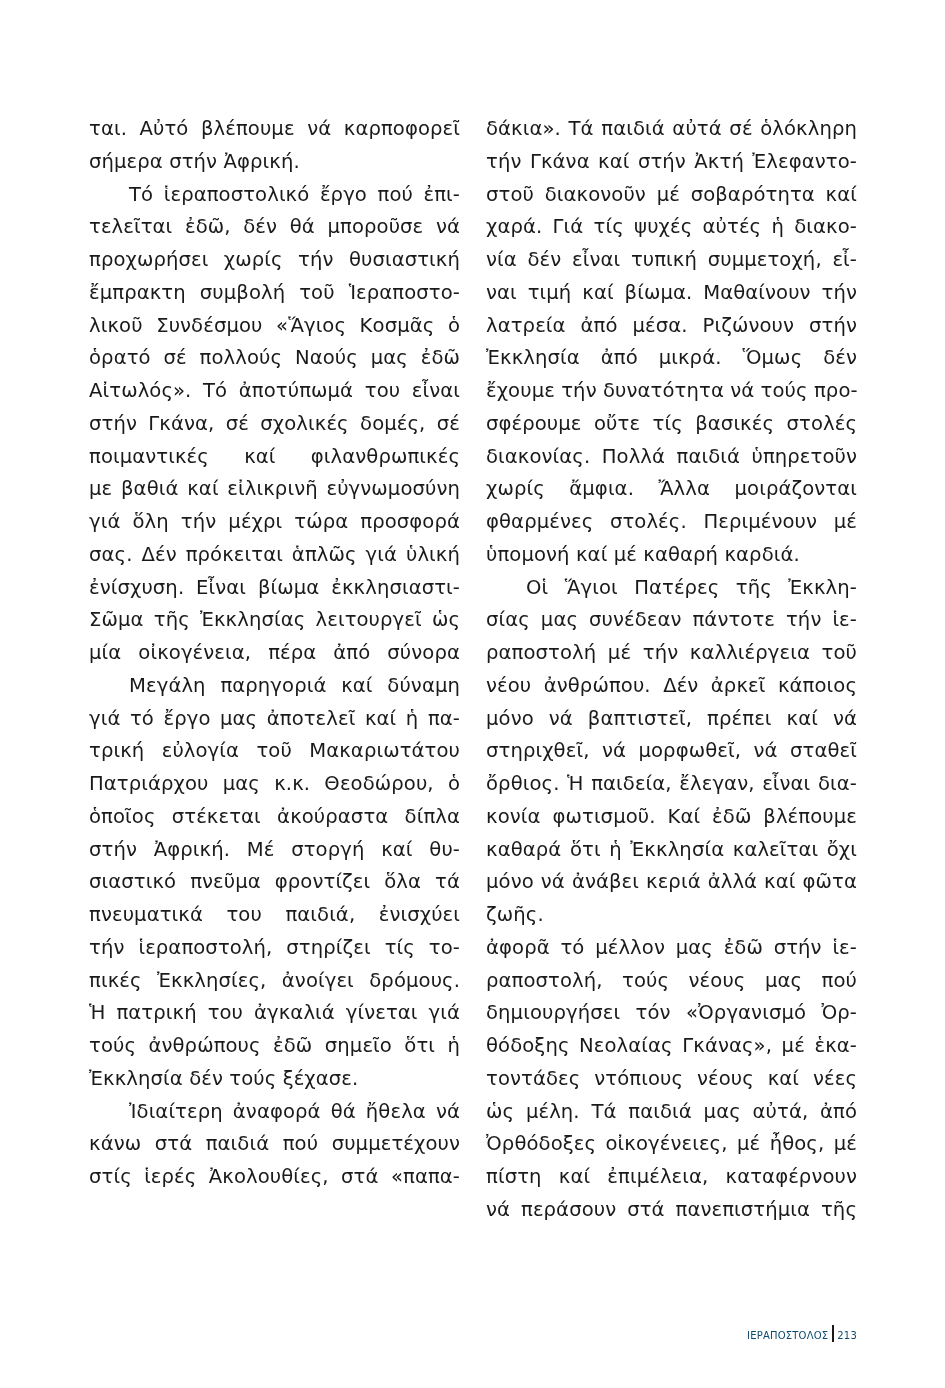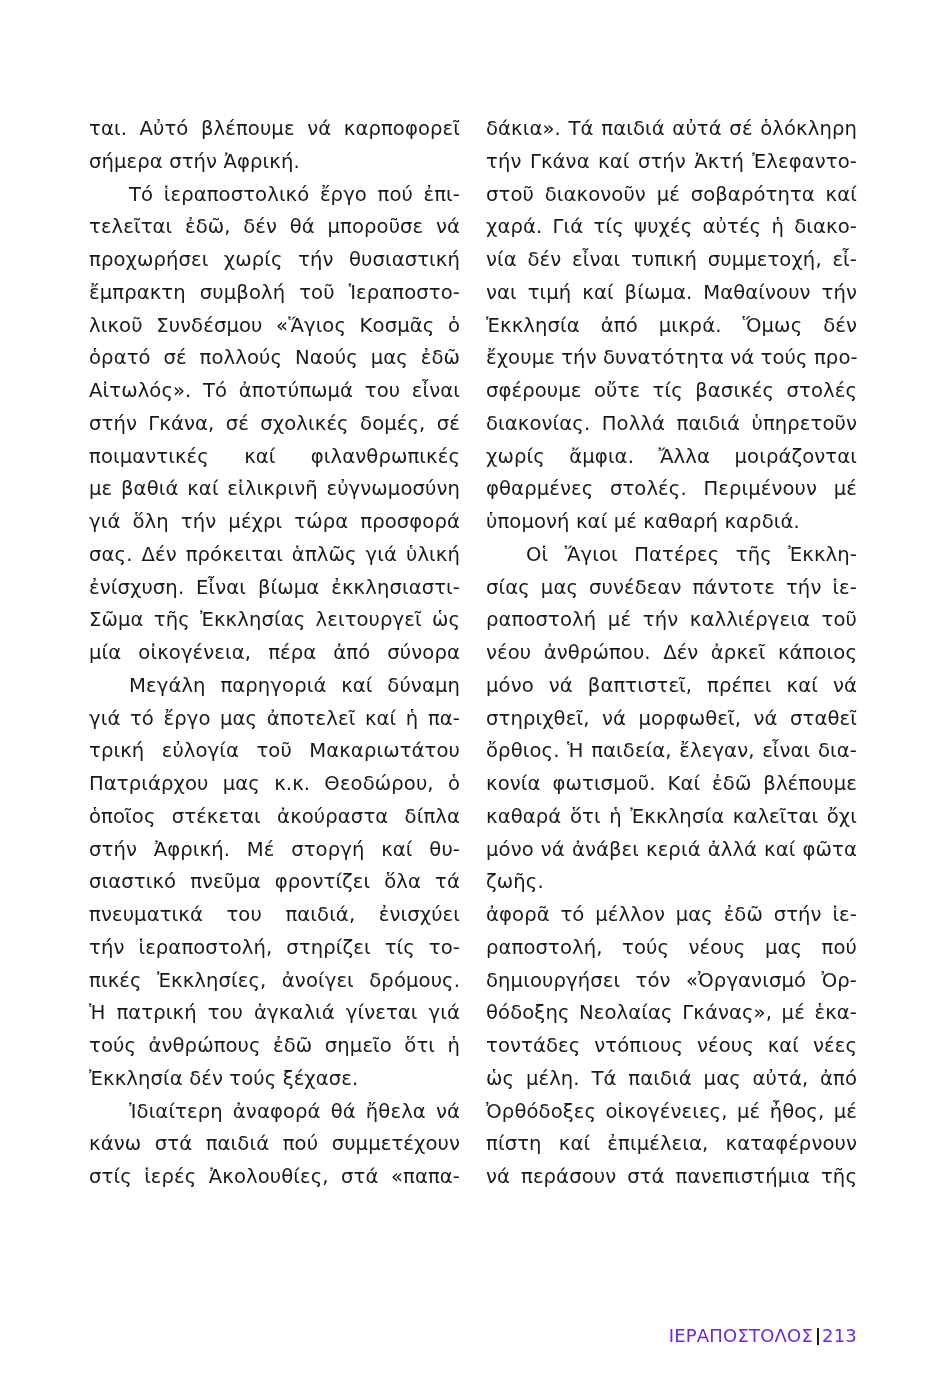--- a/index.html
+++ b/index.html
@@ -24,22 +24,22 @@
       text-align-last: justify;
       height: 32.75px;
     }
     .line.last { text-align-last: left; }
     .line.indent { padding-left: 40px; }
     .footer {
       position: absolute;
       top: 1325px;
       right: 88px;
       font-family: "DejaVu Sans", sans-serif;
-      font-size: 18px;
-      color: #6d28d9;
+      font-size: 10px;
+      color: #0c4a6e;
       letter-spacing: 0.2px;
     }
     .footer .sep { display: inline-block; width: 2px; height: 17px; background: #1a1a1a; vertical-align: -3px; margin: 0 3px 0 4px; }
   </style>
 </head>
 <body>
 
 <div class="page">
   <div class="col left" id="col-left">
       <span class="line">ται. Αὐτό βλέπουμε νά καρποφορεῖ</span>
@@ -76,20 +76,21 @@
       <span class="line">κάνω στά παιδιά πού συμμετέχουν</span>
       <span class="line">στίς ἱερές Ἀκολουθίες, στά «παπα-</span>
     </div>
   <div class="col right" id="col-right">
       <span class="line">δάκια». Τά παιδιά αὐτά σέ ὁλόκληρη</span>
       <span class="line">τήν Γκάνα καί στήν Ἀκτή Ἐλεφαντο-</span>
       <span class="line">στοῦ διακονοῦν μέ σοβαρότητα καί</span>
       <span class="line">χαρά. Γιά τίς ψυχές αὐτές ἡ διακο-</span>
       <span class="line">νία δέν εἶναι τυπική συμμετοχή, εἶ-</span>
       <span class="line">ναι τιμή καί βίωμα. Μαθαίνουν τήν</span>
+      <span class="line">λατρεία ἀπό μέσα. Ριζώνουν στήν</span>
       <span class="line">Ἐκκλησία ἀπό μικρά. Ὅμως δέν</span>
       <span class="line">ἔχουμε τήν δυνατότητα νά τούς προ-</span>
       <span class="line">σφέρουμε οὔτε τίς βασικές στολές</span>
       <span class="line">διακονίας. Πολλά παιδιά ὑπηρετοῦν</span>
       <span class="line">χωρίς ἄμφια. Ἄλλα μοιράζονται</span>
       <span class="line">φθαρμένες στολές. Περιμένουν μέ</span>
       <span class="line last">ὑπομονή καί μέ καθαρή καρδιά.</span>
       <span class="line indent">Οἱ Ἅγιοι Πατέρες τῆς Ἐκκλη-</span>
       <span class="line">σίας μας συνέδεαν πάντοτε τήν ἱε-</span>
       <span class="line">ραποστολή μέ τήν καλλιέργεια τοῦ</span>

